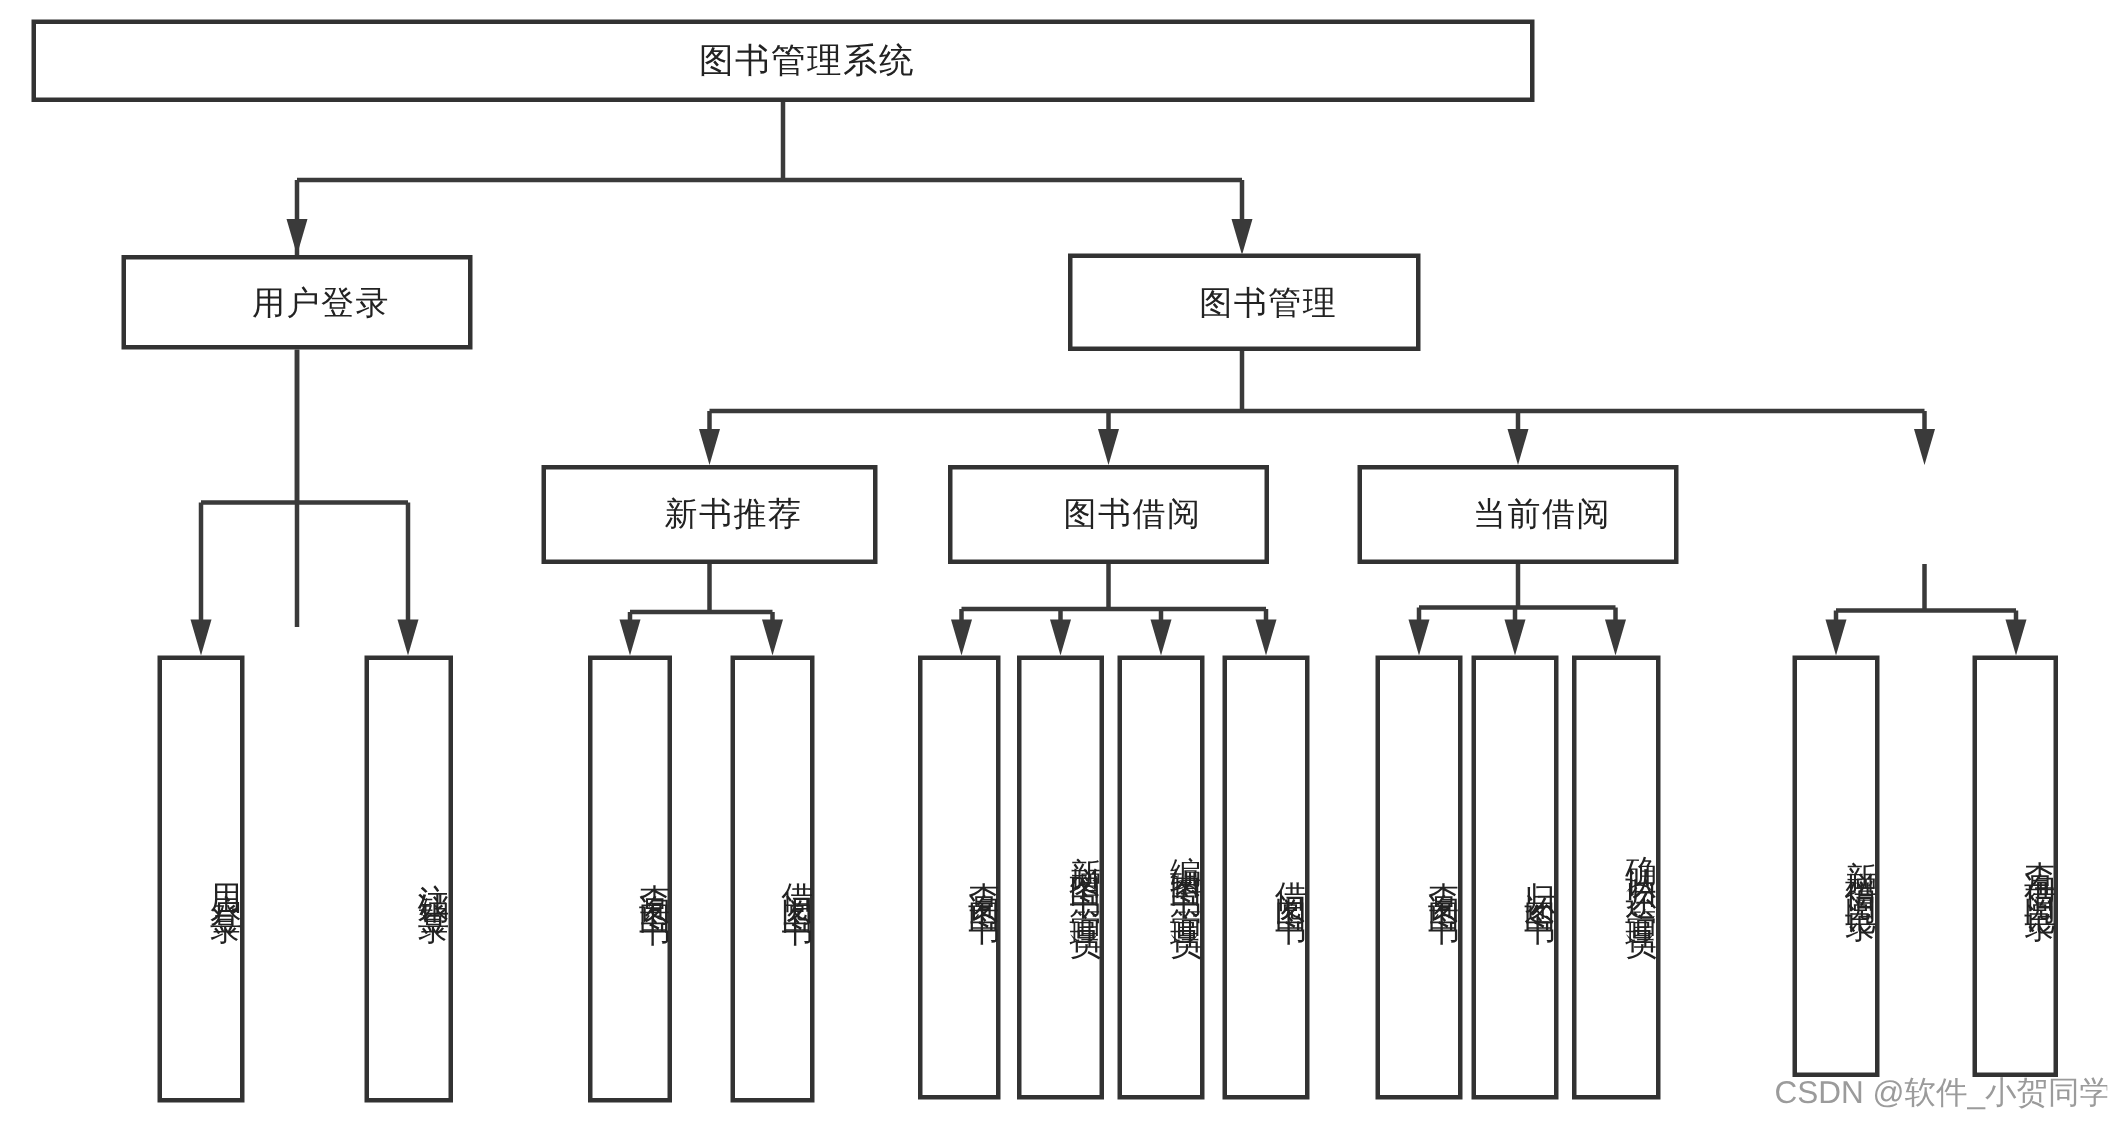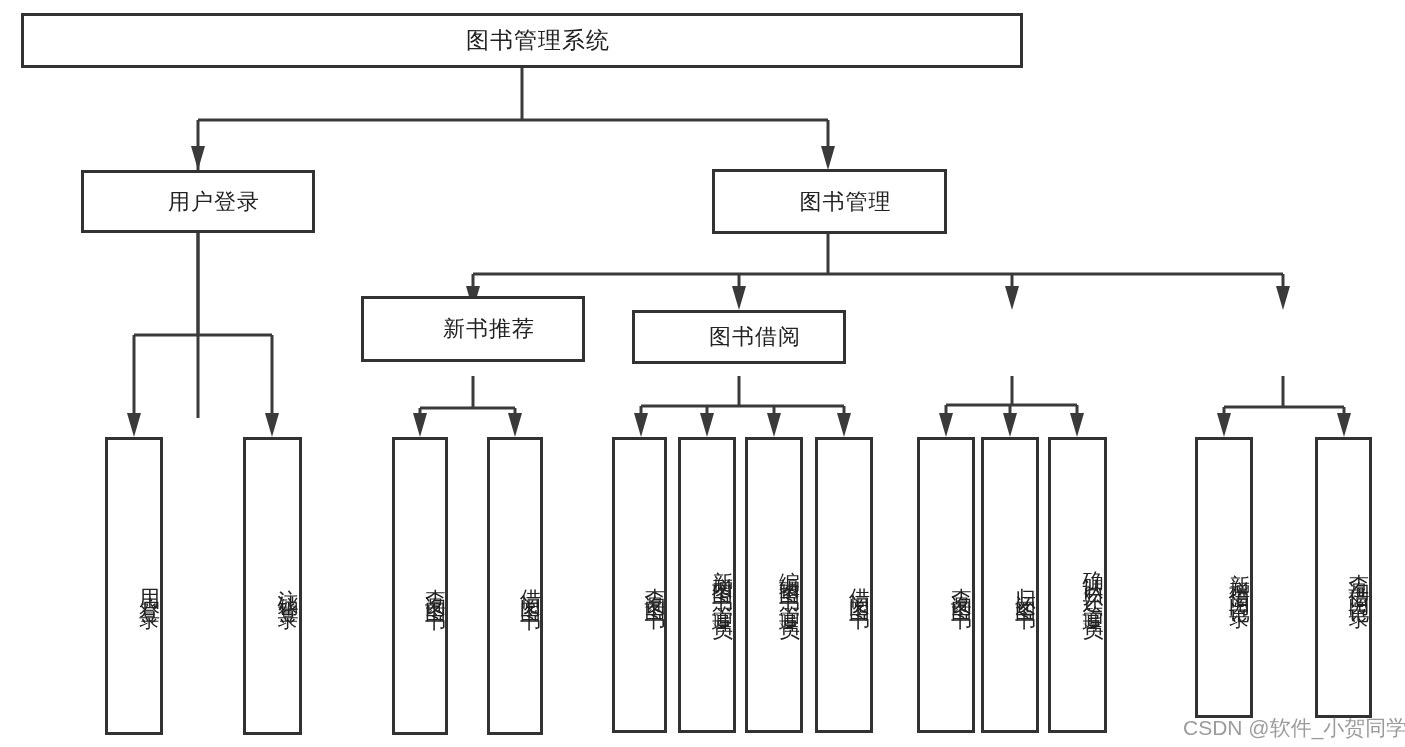--- a/index.html
+++ b/index.html
@@ -137,25 +137,28 @@
     <span>图书管理系统</span>
   </div>
 
   <div class="node lvl2" style="left:81px; top:170px; width:234px; height:63px;">
     <span>用户登录</span>
   </div>
   <div class="node lvl2" style="left:712px; top:169px; width:235px; height:65px;">
     <span>图书管理</span>
   </div>
 
-  <div class="node lvl3" style="left:361px; top:296px; width:224px; height:66px;">
+  <div class="node lvl3" style="left:361px; top:310px; width:224px; height:66px;">
     <span>新书推荐</span>
   </div>
-  <div class="node lvl3" style="left:632px; top:310px; width:214px; height:54px;">
+  <div class="node lvl3" style="left:632px; top:310px; width:214px; height:66px;">
     <span>图书借阅</span>
+  </div>
+  <div class="node lvl3" style="left:905px; top:310px; width:214px; height:66px;">
+    <span>当前借阅</span>
   </div>
 
   <div class="node leaf" style="left:105px; top:437px; width:58px; height:298px;">
     <span class="vtext">用户登录</span>
   </div>
   <div class="node leaf" style="left:243px; top:437px; width:59px; height:298px;">
     <span class="vtext">注销登录</span>
   </div>
 
   <div class="node leaf" style="left:392px; top:437px; width:56px; height:298px;">

